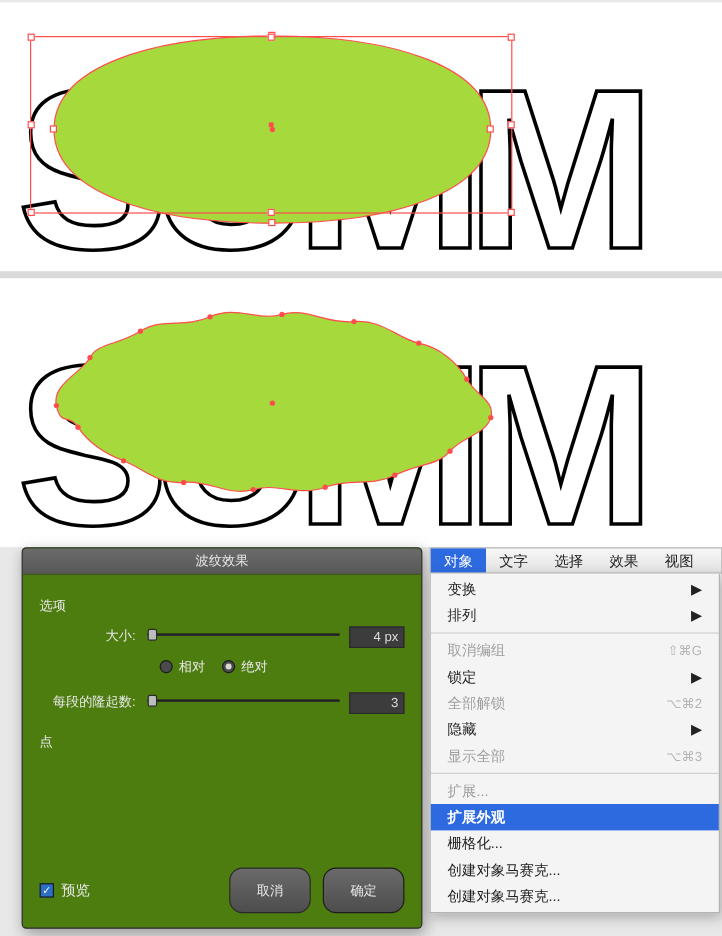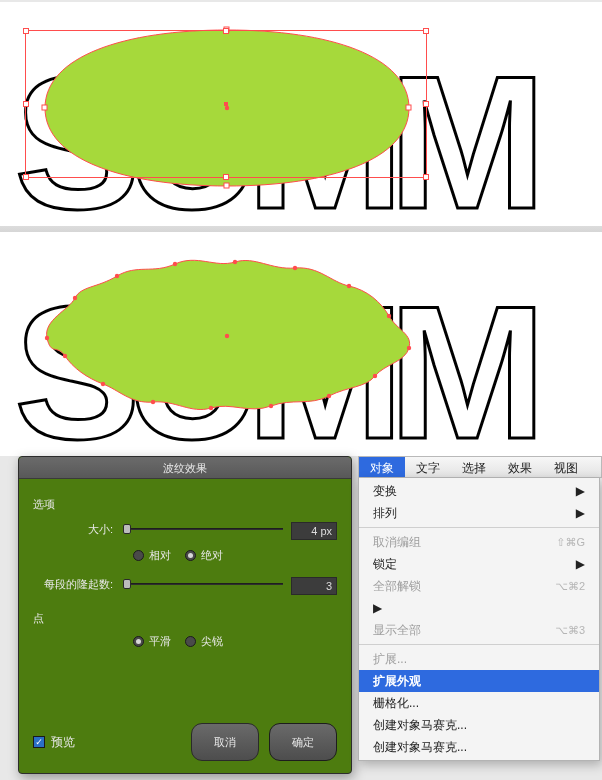--- a/index.html
+++ b/index.html
@@ -240,30 +240,20 @@
       <div class="row">
         <div class="lbl" style="width:90px">每段的隆起数:</div>
         <div class="slider">
           <div class="slider-track"></div>
             <div class="slider-thumb"></div>
         </div>
         <input class="numbox" value="3" style="">
       </div>
 
       <div class="group-label" style="margin-top:16px">点</div>
-      <div class="radios">
-        <label class="radio">
-          <span class="dot sel"></span>
-            <span>平滑</span>
-        </label>
-        <label class="radio">
-          <span class="dot"></span>
-            <span>尖锐</span>
-        </label>
-      </div>
     </div>
     <div class="dlg-footer">
       <label class="chk">
         <span class="box">✓</span>
         <span>预览</span>
       </label>
       <div class="spacer"></div>
       <button class="btn">取消</button>
       <button class="btn primary">确定</button>
     </div>
@@ -293,20 +283,21 @@
       </div>
       <div class="dd-row">
         <span class="lab">锁定</span>
         <span class="arrow">▶</span>
       </div>
       <div class="dd-row disabled">
         <span class="lab">全部解锁</span>
         <span class="sc">⌥⌘2</span>
       </div>
       <div class="dd-row">
+        <span class="lab">隐藏</span>
         <span class="arrow">▶</span>
       </div>
       <div class="dd-row disabled">
         <span class="lab">显示全部</span>
         <span class="sc">⌥⌘3</span>
       </div>
       <div class="dd-sep"></div>
       <div class="dd-row disabled">
         <span class="lab">扩展...</span>
       </div>

